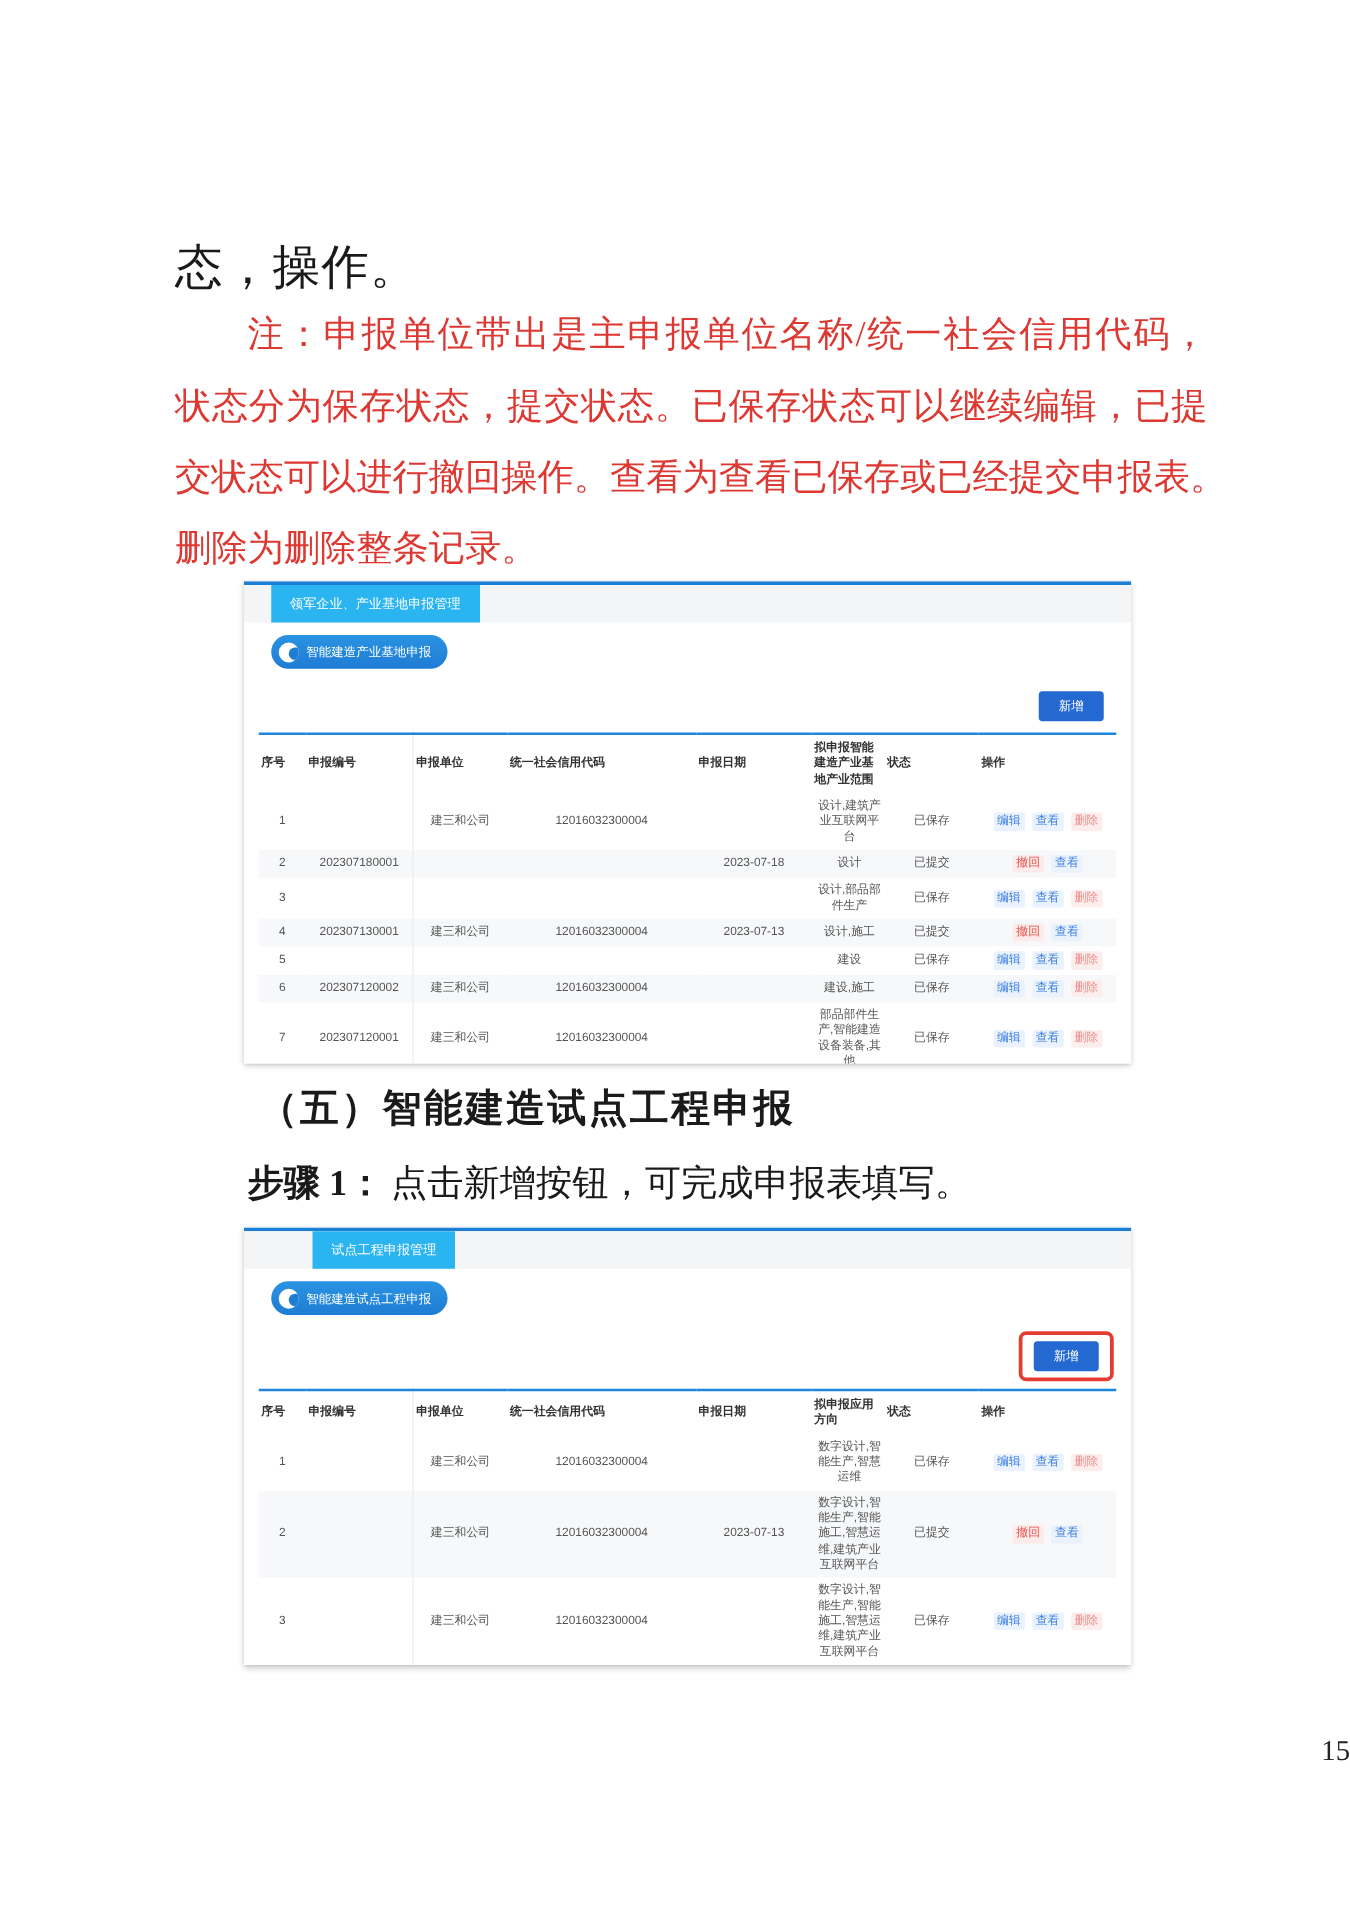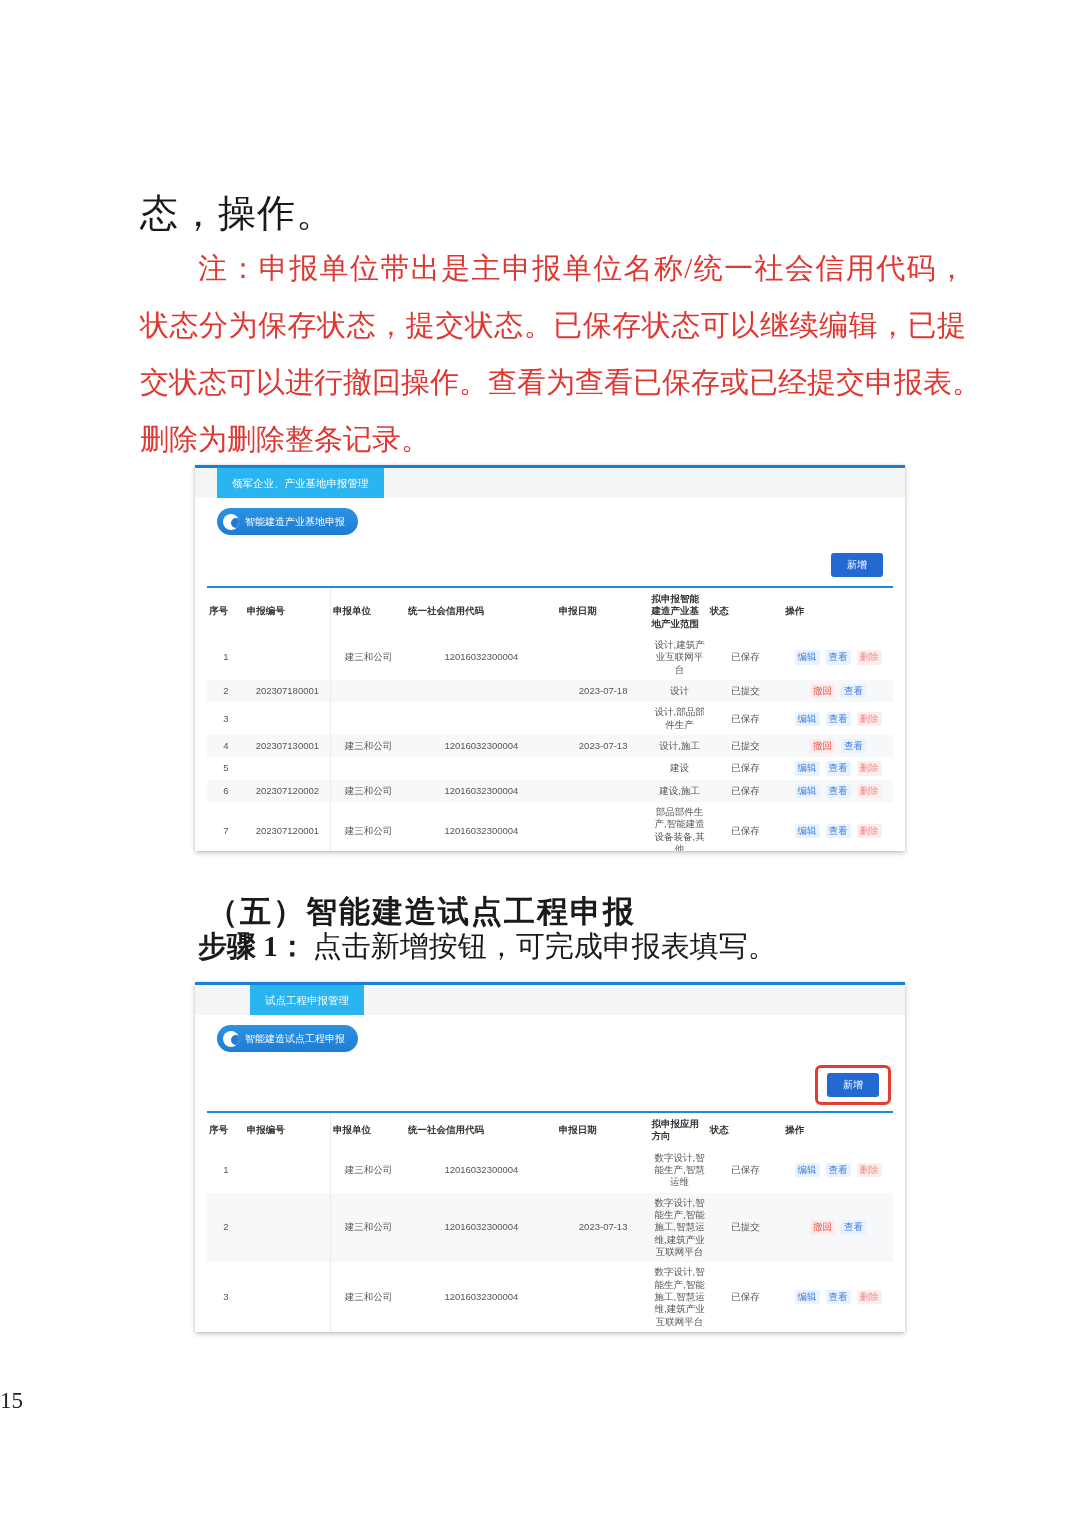--- a/index.html
+++ b/index.html
@@ -5,24 +5,24 @@
   html,body{margin:0;padding:0;background:#ffffff;}
   .page{position:relative;width:1080px;height:1527px;background:#ffffff;overflow:hidden;
         font-family:"Liberation Serif", serif;color:#1a1a1a;}
 
   
   .intro{position:absolute;top:188px;left:140px;font-size:38px;letter-spacing:1px;}
   .note{position:absolute;top:240px;left:140px;width:826px;color:#dd3832;font-size:29px;}
   .note-line{height:57px;line-height:57px;text-align:justify;text-align-last:justify;white-space:nowrap;}
   .note-line:first-child{text-indent:58px;}
   .note-line:last-child{text-align-last:auto;}
-  .heading{position:absolute;top:866px;left:207px;font-size:31px;font-weight:bold;letter-spacing:2px;margin-top:25px;}
+  .heading{position:absolute;top:866px;left:207px;font-size:31px;font-weight:bold;letter-spacing:2px;}
   .step{position:absolute;top:927px;left:198px;font-size:29px;}
   .step-label{font-weight:bold;margin-right:6px;}
-  .pageno{position:absolute;top:1388px;left:0;width:100%;text-align:left;font-size:23px;color:#222;}
+  .pageno{position:absolute;top:1388px;left:0;width:100%;text-align:right;font-size:23px;color:#222;}
 
   
   .shot{position:absolute;left:195px;width:710px;background:#fff;overflow:hidden;
         font-family:"Liberation Sans", sans-serif;color:#555;
         box-shadow:0 2px 5px rgba(0,0,0,.22), 0 0 2px rgba(0,0,0,.12);}
   .shot1{top:465px;height:386px;}
   .shot2{top:982px;height:350px;}
   .topline{height:3px;background:#1b7fd6;}
   .tabbar{background:#f4f5f7;height:30px;}
   .tab{display:inline-block;height:30px;line-height:30px;padding:0 15px;background:#2ab4f0;

